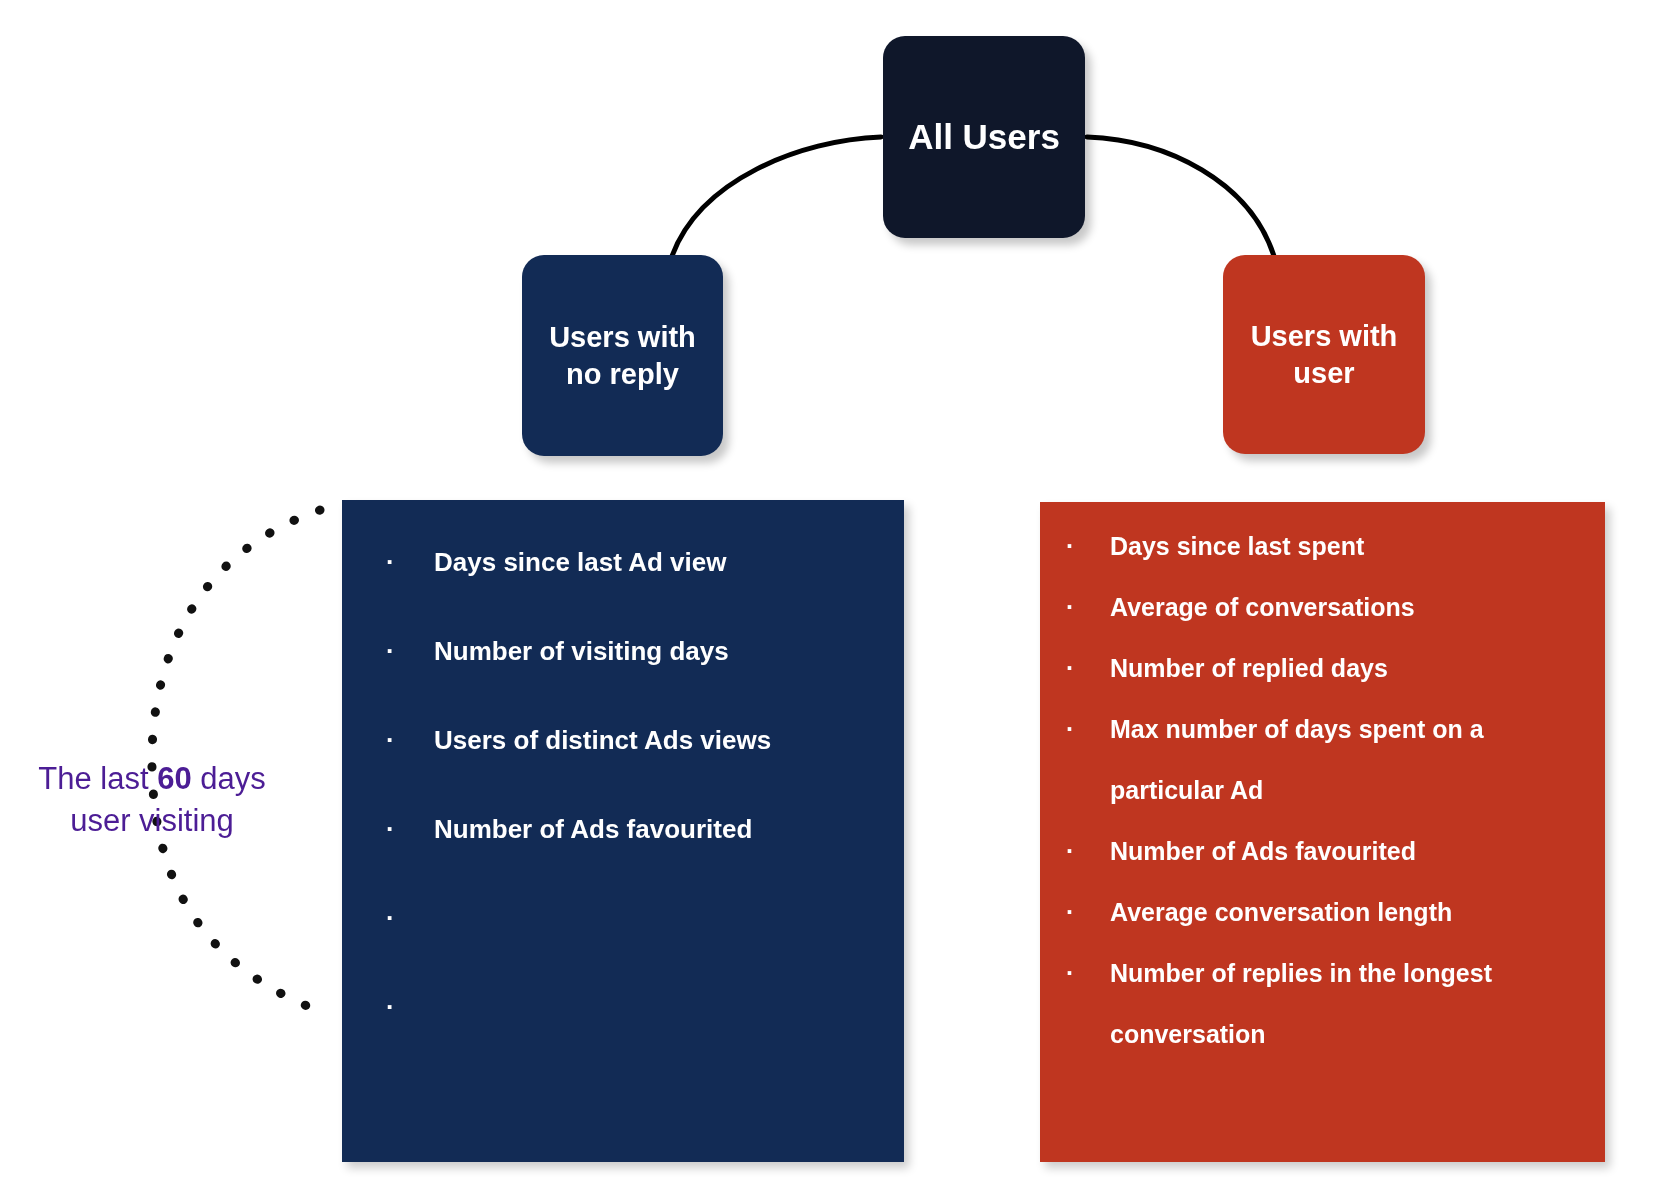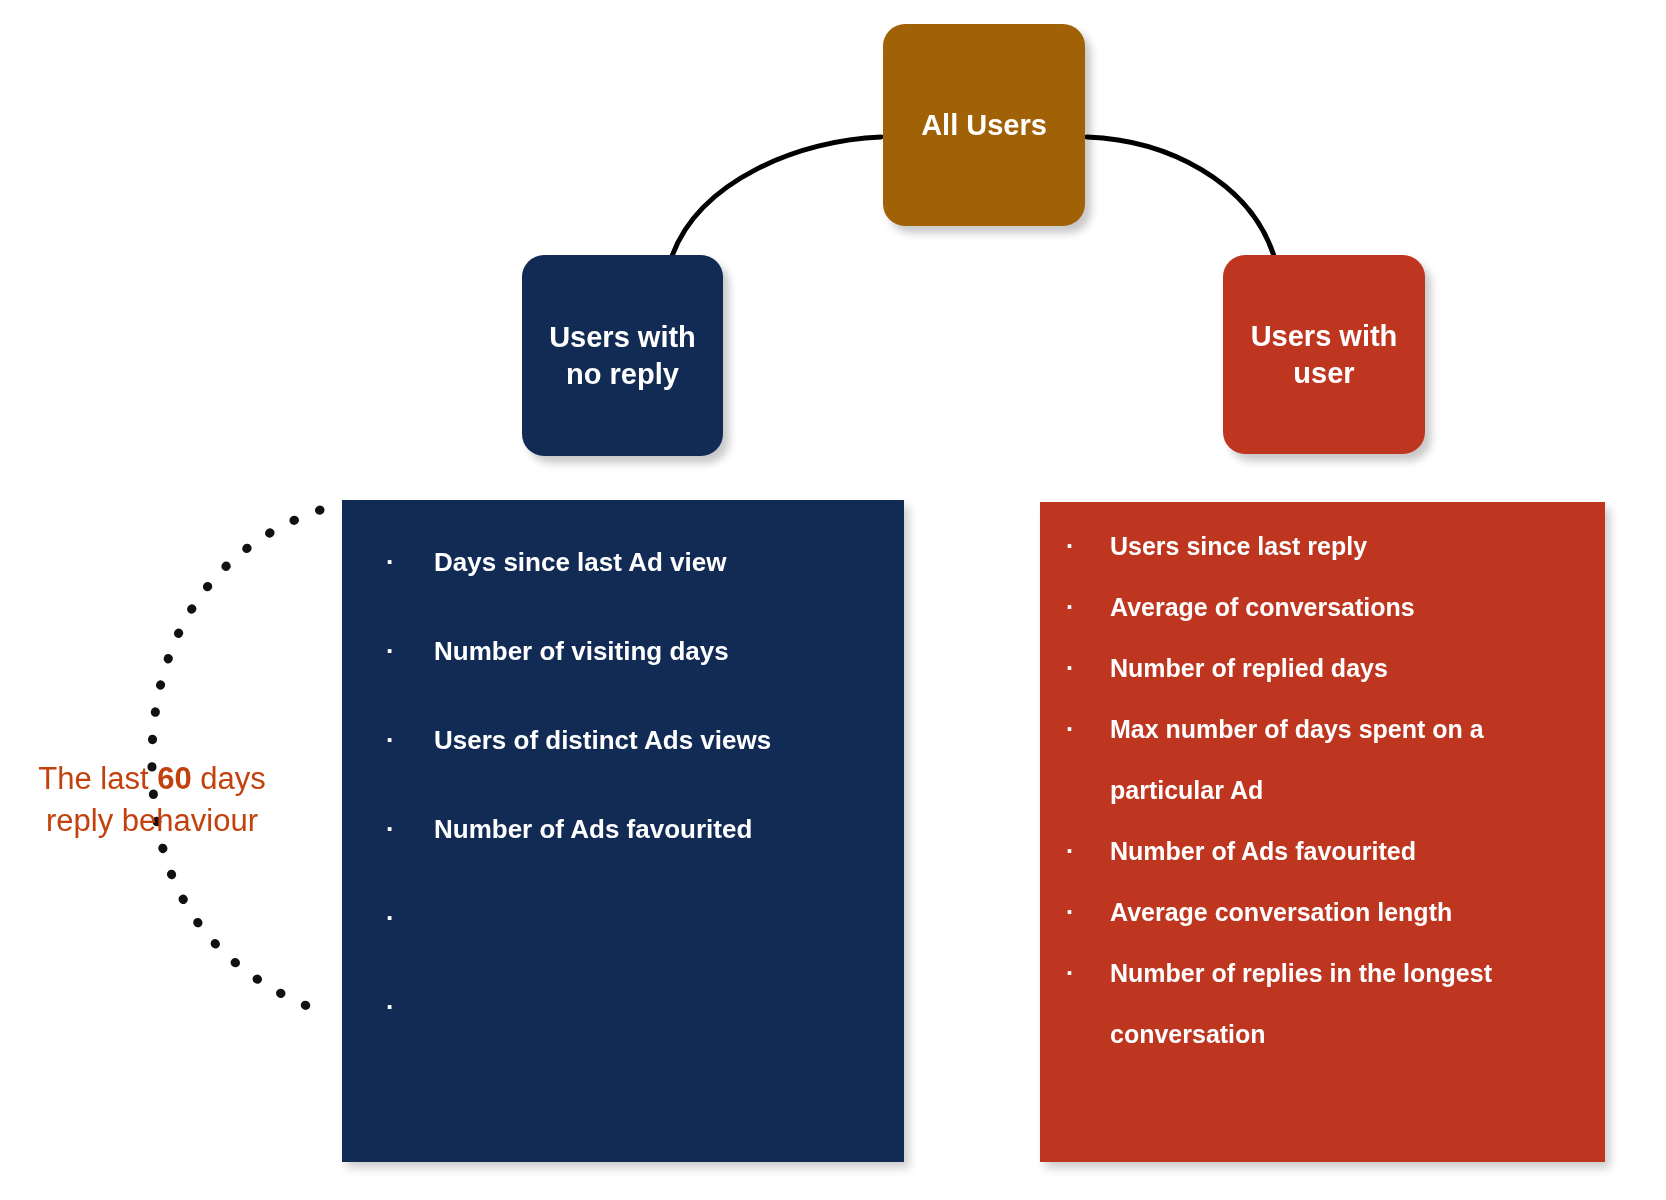--- a/index.html
+++ b/index.html
@@ -41,25 +41,25 @@
     font-weight: bold;
     line-height: 1.25;
     box-shadow: 6px 7px 9px rgba(0,0,0,0.22);
     box-sizing: border-box;
     padding: 6px 10px;
   }
   .node-label { display: block; }
 
   #node-all-users {
     left: 883px;
-    top: 24px;
+    top: 36px;
     width: 202px;
     height: 202px;
-    background: #a16207;
-    font-size: 29px;
+    background: #0f172a;
+    font-size: 35px;
   }
   #node-no-reply {
     left: 522px;
     top: 255px;
     width: 201px;
     height: 201px;
     background: #122b55;
     font-size: 29px;
   }
   #node-reply {
@@ -140,21 +140,21 @@
     font-size: 25px;
   }
 
   
   #annotation-60-days {
     position: absolute;
     left: 8px;
     top: 758px;
     width: 288px;
     text-align: center;
-    color: #c2410c;
+    color: #4c1d95;
     font-size: 31px;
     line-height: 1.35;
     font-weight: normal;
   }
   #annotation-60-days b { font-weight: bold; }
 </style>
 </head>
 <body>
 
 <div id="canvas">
@@ -189,28 +189,28 @@
         <li class="feature-item"><span class="feature-bullet">·</span><span>Number of visiting days</span></li>
         <li class="feature-item"><span class="feature-bullet">·</span><span>Users of distinct Ads views</span></li>
         <li class="feature-item"><span class="feature-bullet">·</span><span>Number of Ads favourited</span></li>
         <li class="feature-item"><span class="feature-bullet">·</span></li>
         <li class="feature-item"><span class="feature-bullet">·</span></li>
       </ul>
   </div>
 
   <div class="panel" id="panel-reply">
     <ul class="feature-list" id="list-reply">
-        <li class="feature-item"><span class="feature-bullet">·</span><span>Users since last reply</span></li>
+        <li class="feature-item"><span class="feature-bullet">·</span><span>Days since last spent</span></li>
         <li class="feature-item"><span class="feature-bullet">·</span><span>Average of conversations</span></li>
         <li class="feature-item"><span class="feature-bullet">·</span><span>Number of replied days</span></li>
         <li class="feature-item"><span class="feature-bullet">·</span><span>Max number of days spent on a particular Ad</span></li>
         <li class="feature-item"><span class="feature-bullet">·</span><span>Number of Ads favourited</span></li>
         <li class="feature-item"><span class="feature-bullet">·</span><span>Average conversation length</span></li>
         <li class="feature-item"><span class="feature-bullet">·</span><span>Number of replies in the longest conversation</span></li>
       </ul>
   </div>
 
   <div id="annotation-60-days">
     <span><span>The last </span><b>60</b><span> days</span></span><br>
-    <span>reply behaviour</span>
+    <span>user visiting</span>
   </div>
 
 </div>
 
 </body></html>

